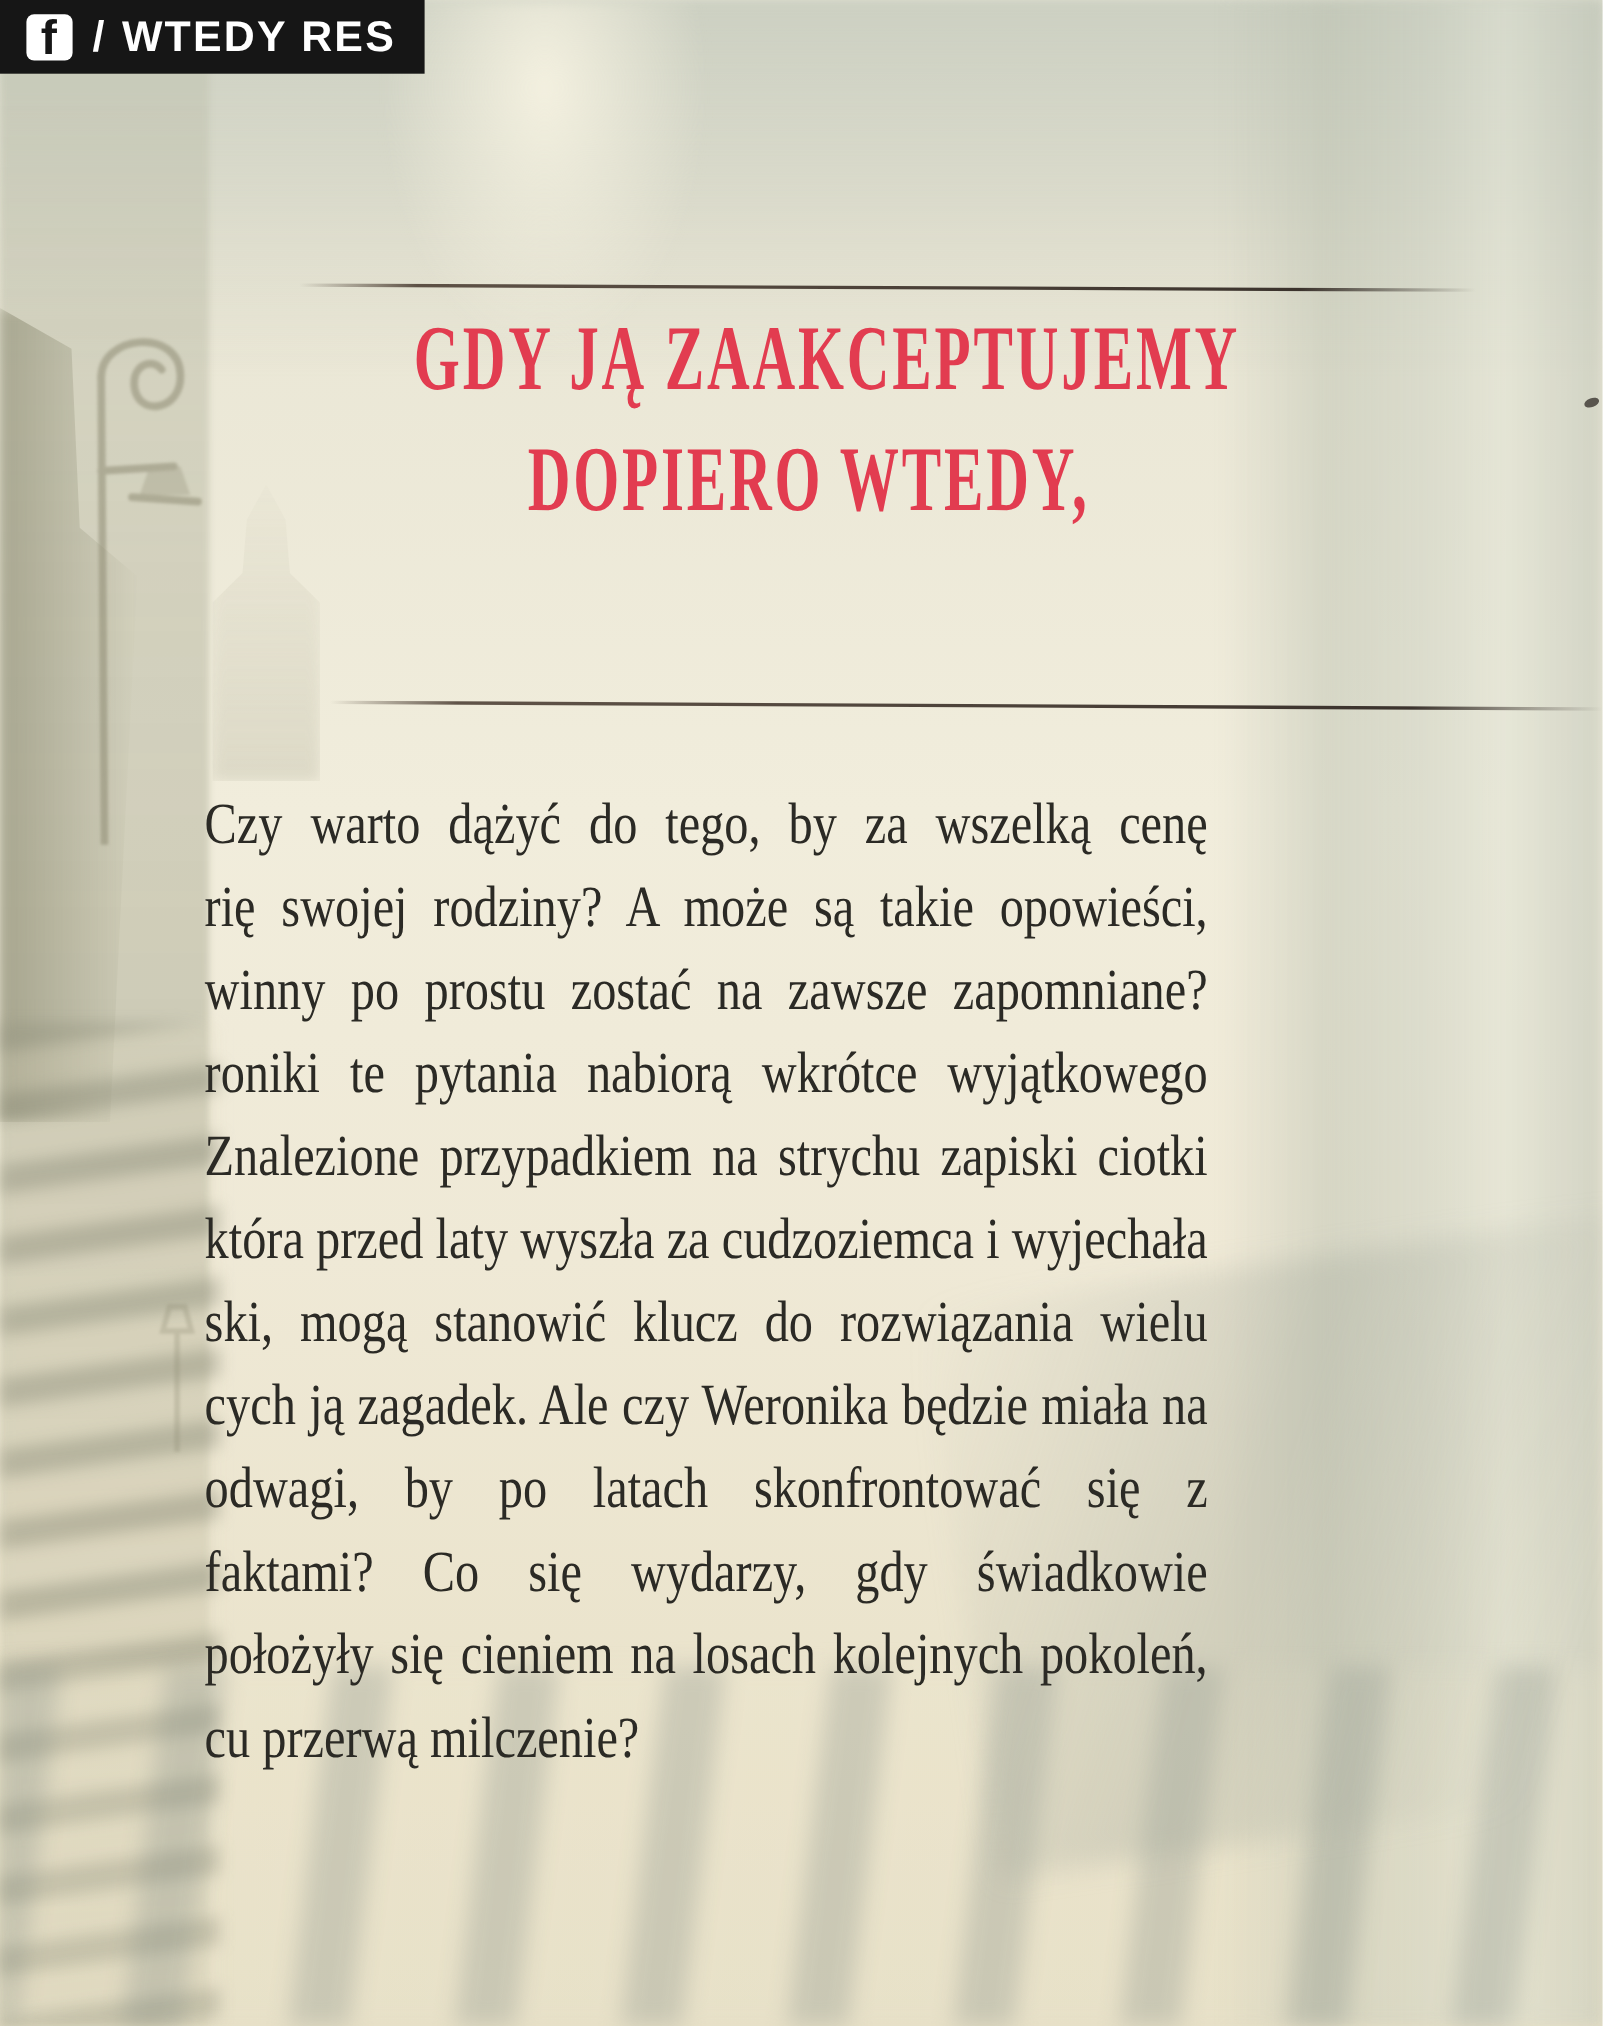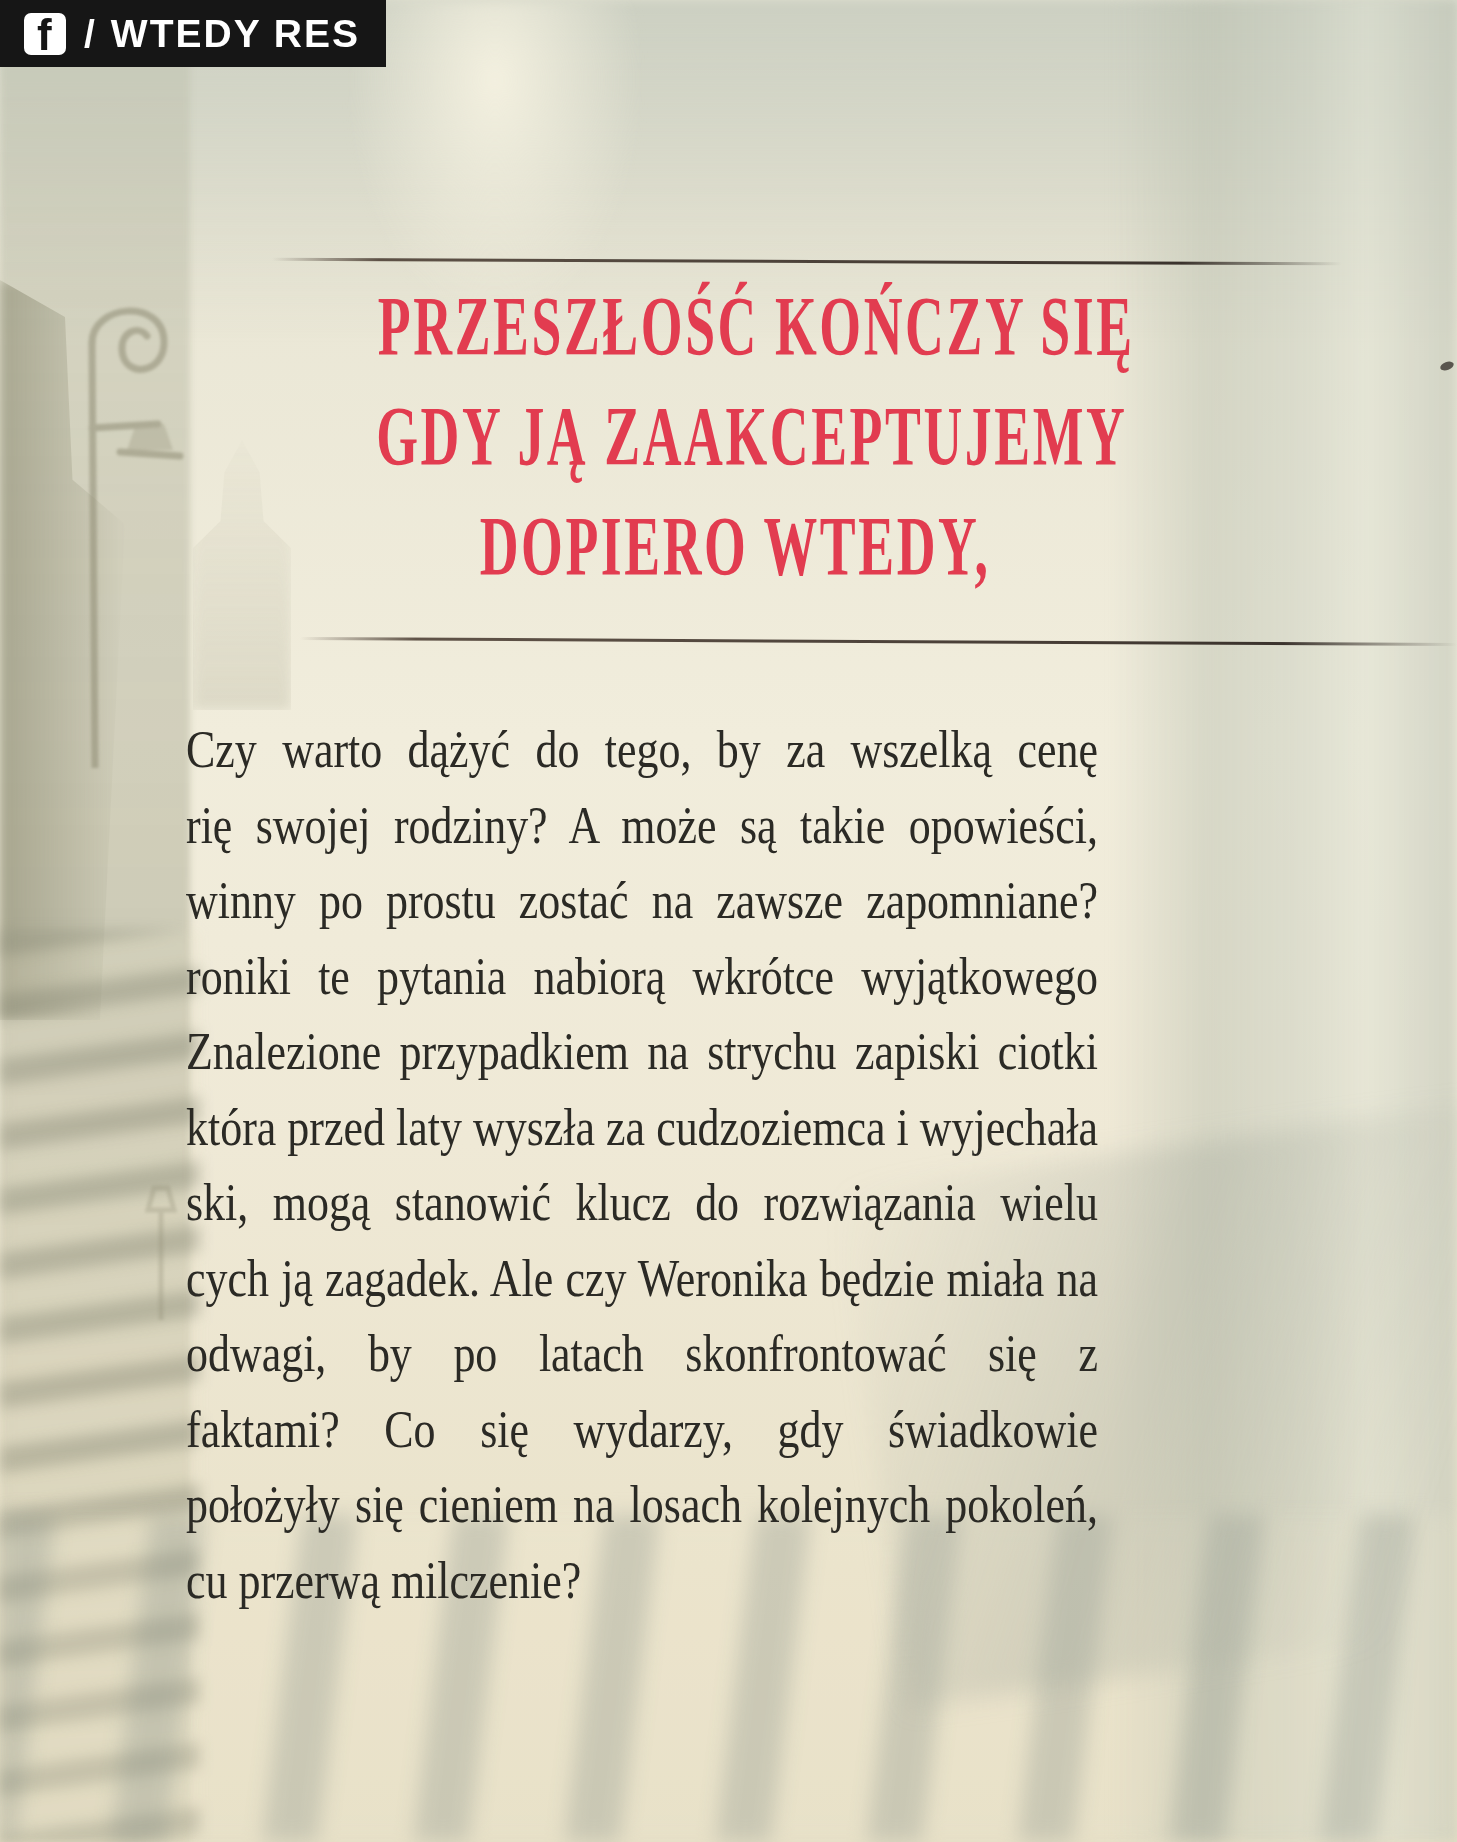--- a/index.html
+++ b/index.html
@@ -112,21 +112,20 @@
     </div>
     <div class="banner-text">
       <span>/</span>
       <span>WTEDY RES</span>
     </div>
   </div>
 
   <div class="rule rule-top"></div>
 
   <div class="headline">
-    <div class="hl"><span>PRZESZŁOŚĆ KOŃCZY SIĘ</span></div>
     <div class="hl"><span>GDY JĄ ZAAKCEPTUJEMY</span></div>
     <div class="hl"><span>DOPIERO WTEDY,</span></div>
   </div>
 
   <div class="rule rule-bottom"></div>
 
   <div class="bodytext">
     <div class="ln">Czy warto dążyć do tego, by za wszelką cenę poznać histo-</div>
     <div class="ln">rię swojej rodziny? A może są takie opowieści, które po-</div>
     <div class="ln">winny po prostu zostać na zawsze zapomniane? Dla We-</div>

